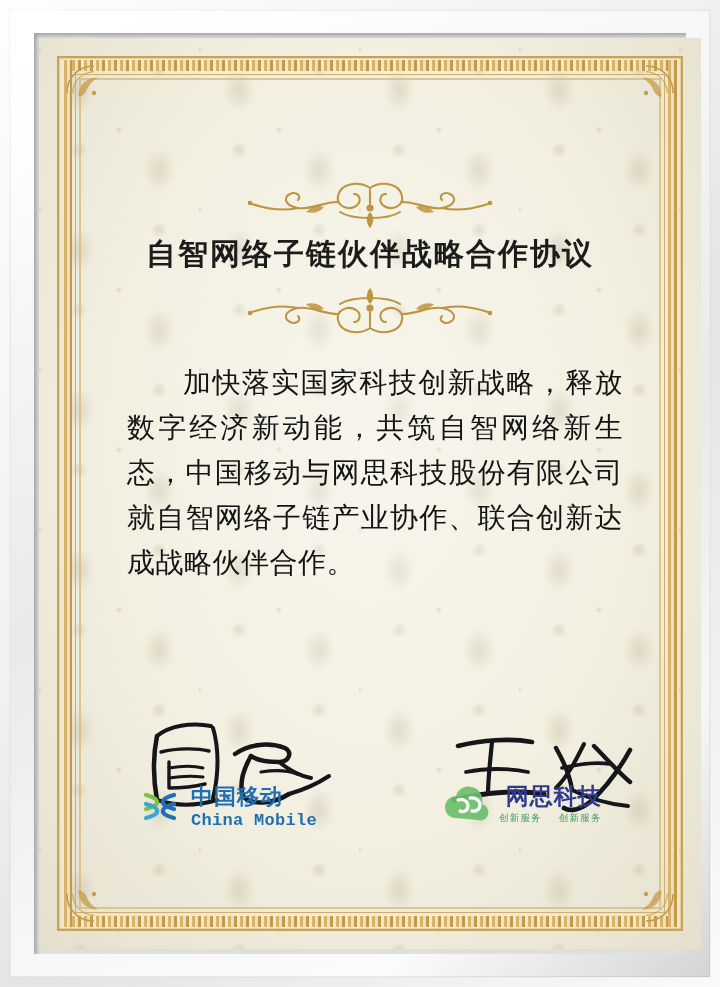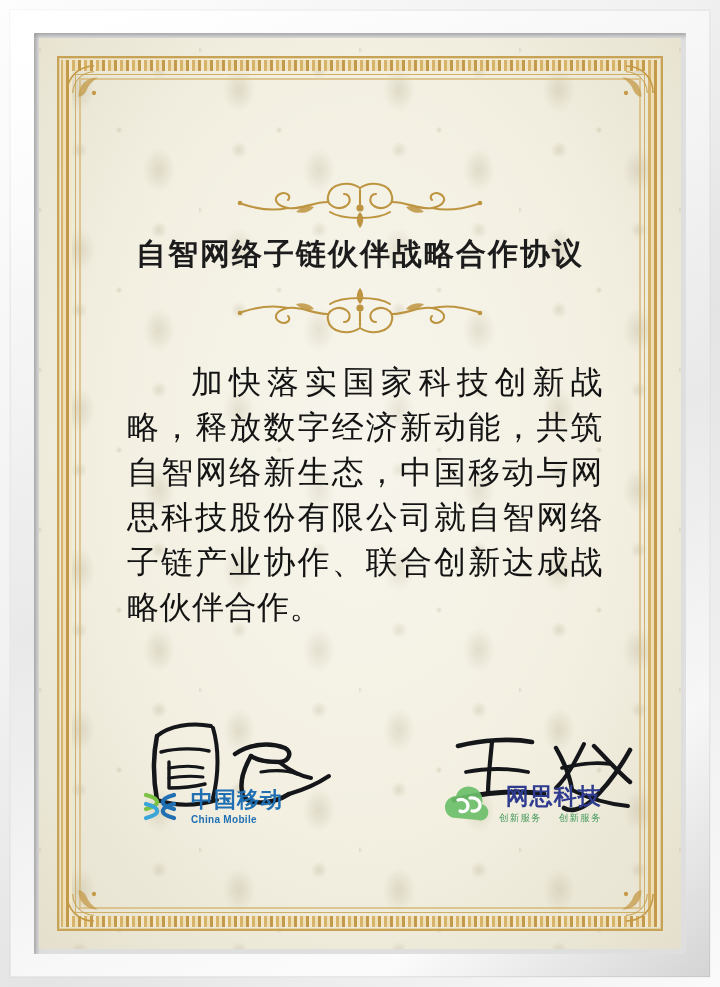--- a/index.html
+++ b/index.html
@@ -57,20 +57,21 @@
     pointer-events: none;
   }
 
   
   .cert {
     position: absolute;
     left: 39px; top: 38px;
     width: 642px; height: 911px;
     background: #f4f1e4;
     overflow: hidden;
+    padding-left: 20px;
   }
   
   .cert-pattern {
     position: absolute; inset: 0;
     background-color: #f3f0e2;
     background-image:
       radial-gradient(ellipse 26px 36px at 40px 52px, rgba(205,198,172,0.55) 0%, rgba(205,198,172,0.0) 62%),
       radial-gradient(ellipse 26px 36px at 120px 132px, rgba(205,198,172,0.55) 0%, rgba(205,198,172,0.0) 62%),
       radial-gradient(ellipse 13px 13px at 40px 112px, rgba(200,193,165,0.5) 0%, rgba(200,193,165,0.0) 65%),
       radial-gradient(ellipse 13px 13px at 120px 32px, rgba(200,193,165,0.5) 0%, rgba(200,193,165,0.0) 65%),
@@ -162,21 +163,21 @@
     white-space: nowrap;
   }
 
   
   .cert-body {
     position: absolute;
     left: 88px;
     right: 78px;
     top: 322px;
     font-family: "Liberation Serif", "DejaVu Serif", serif;
-    font-size: 32px;
+    font-size: 28px;
     line-height: 45px;
     color: #141414;
     text-align: justify;
     text-indent: 2em;
     letter-spacing: 0.5px;
     word-break: break-all;
   }
 
   
   .sig {
@@ -200,22 +201,22 @@
     align-items: center;
     gap: 8px;
   }
   .logo-cm-mark { width: 46px; height: 46px; }
   .logo-cm-text { display: flex; flex-direction: column; line-height: 1; }
   .logo-cm-cn {
     font-family: "Liberation Serif", "DejaVu Serif", serif;
     font-size: 22px; font-weight: bold; color: #1f6fb2; letter-spacing: 1px;
   }
   .logo-cm-en {
-    font-family: Liberation Sans, sans-serif;
-    font-size: 10px; font-weight: bold; color: #1f6fb2; margin-top: 4px; letter-spacing: 0.3px;
+    font-family: Liberation Mono, monospace;
+    font-size: 17px; font-weight: bold; color: #1f6fb2; margin-top: 4px; letter-spacing: 0.3px;
   }
   .logo-ws {
     position: absolute;
     left: 405px; top: 0;
     display: flex;
     align-items: center;
     gap: 9px;
   }
   .logo-ws-mark { width: 46px; height: 40px; }
   .logo-ws-text { display: flex; flex-direction: column; line-height: 1; text-align: right; }

